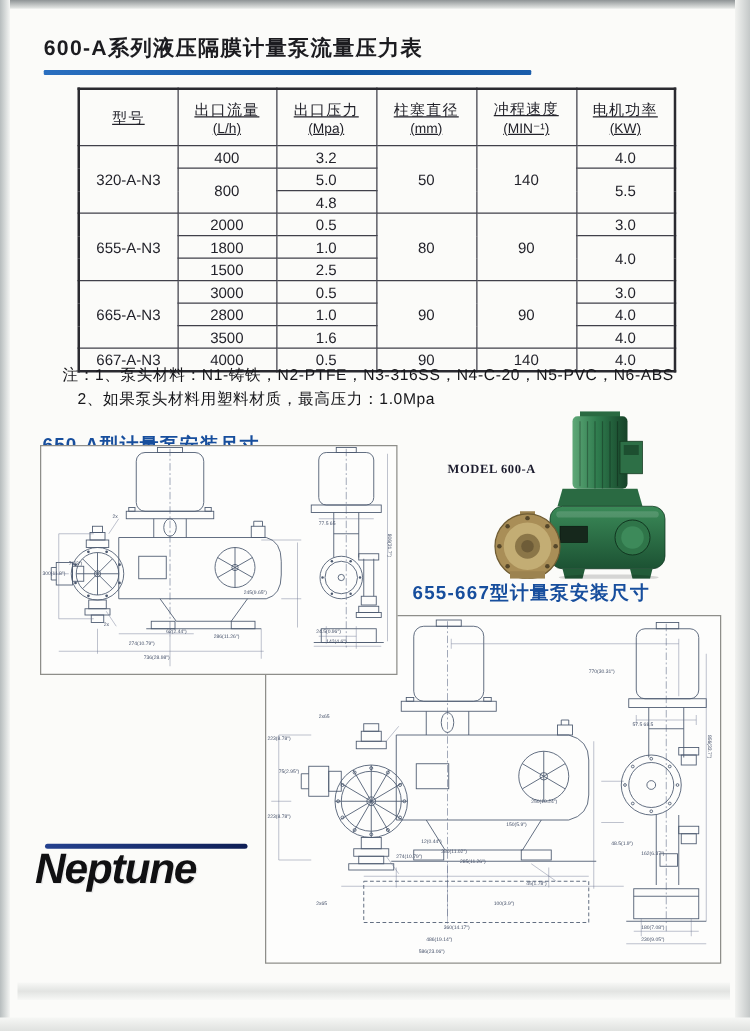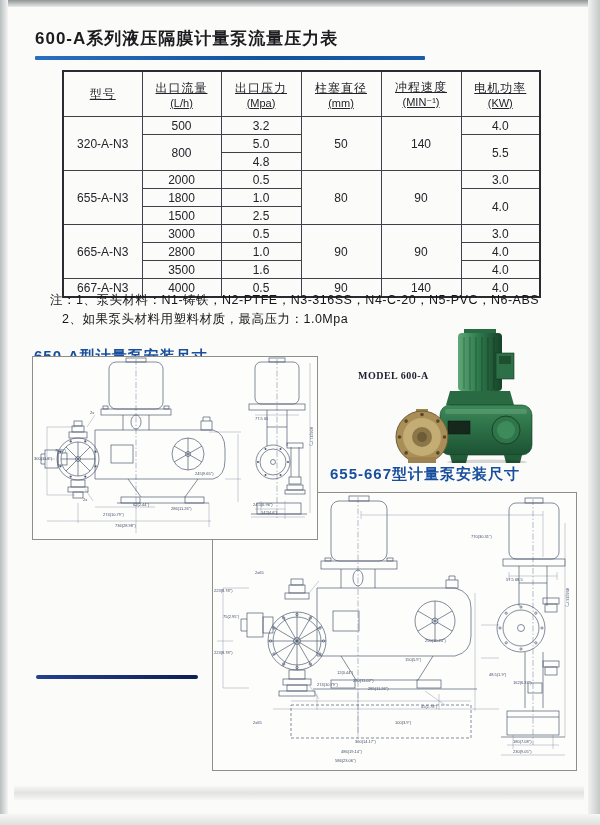--- a/index.html
+++ b/index.html
@@ -98,21 +98,21 @@
           <div class="h1l">冲程速度</div>
           <div class="h2l">(MIN⁻¹)</div>
         </th>
     <th>
           <div class="h1l">电机功率</div>
           <div class="h2l">(KW)</div>
         </th>
   </tr>
   <tr>
     <td rowspan="3">320-A-N3</td>
-    <td>500</td>
+    <td>400</td>
     <td>3.2</td>
     <td rowspan="3">50</td>
     <td rowspan="3">140</td>
     <td>4.0</td>
   </tr>
   <tr>
     <td rowspan="2">800</td>
     <td>5.0</td>
     <td rowspan="2">5.5</td>
   </tr>
@@ -415,13 +415,14 @@
     <span class="dim" style="left: 300px; top: 188px;">162(6.37")</span>
     <span class="dim" style="left: 300px; top: 247px;">180(7.08")</span>
     <span class="dim" style="left: 300px; top: 257px;">230(9.05")</span>
   </div>
 
 <div class="abs logo">
   <svg class="tri" width="36" height="44" viewBox="0 0 36 44">
     <polygon points="2,8 30,0 20,42" fill="#aed7f2"></polygon>
   </svg>
   <div class="bar"></div>
+  <div class="word">Neptune</div>
 </div>
 
 </body></html>

